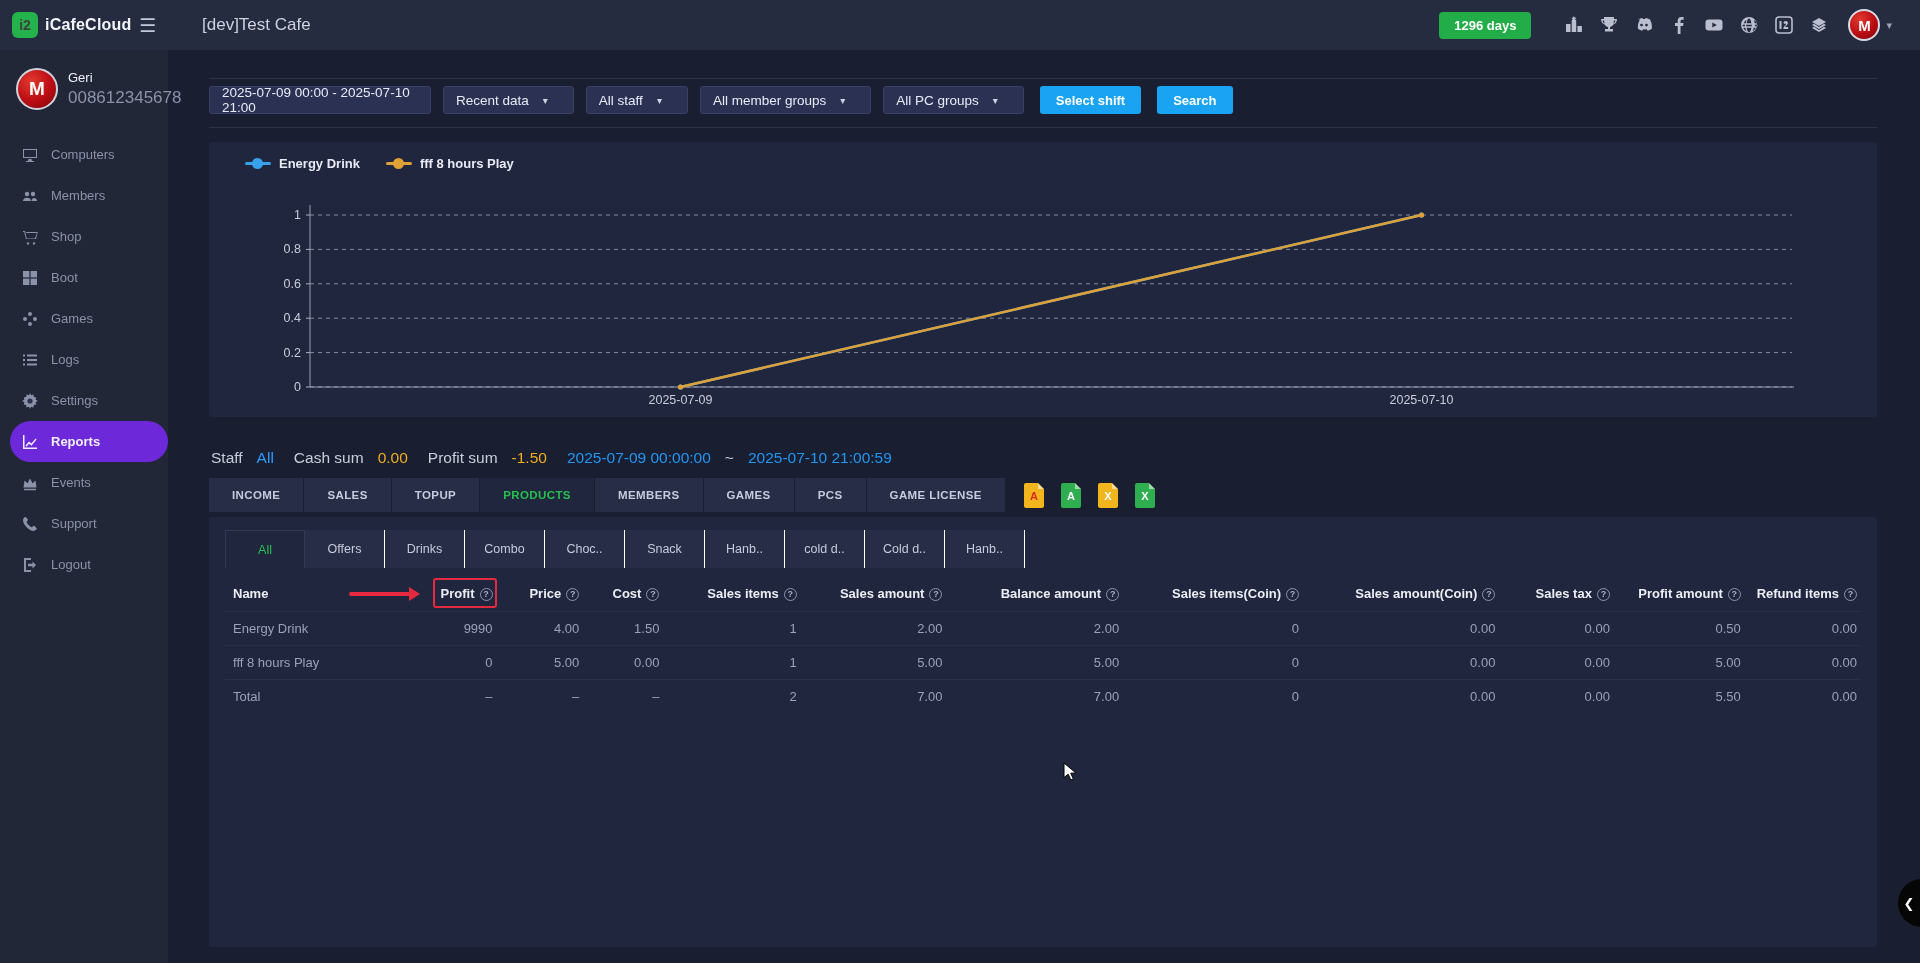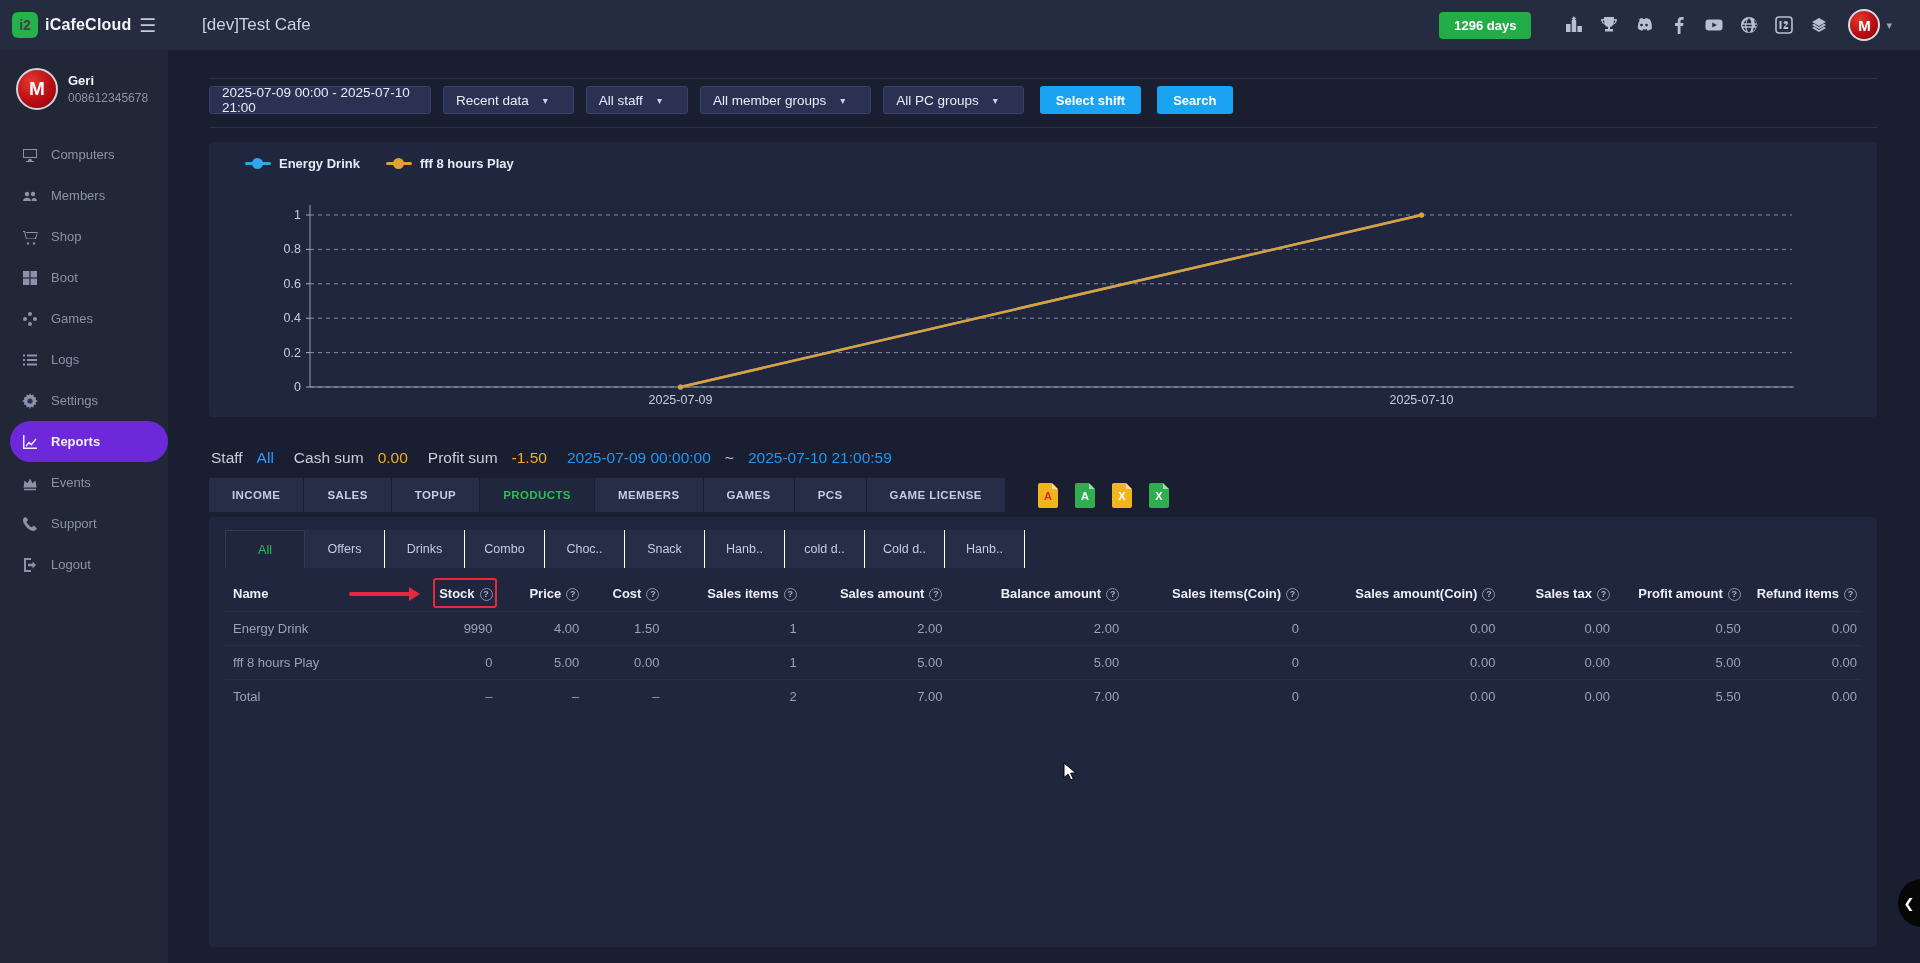--- a/index.html
+++ b/index.html
@@ -29,22 +29,22 @@
     display:flex; align-items:center; justify-content:center; }
   .avatar-caret { color:#9aa1b5; font-size:11px; margin-left:2px; }
 
   
   .sidebar { position:fixed; top:50px; left:0; bottom:0; width:168px; background:#222737; z-index:20; }
   .user-block { display:flex; align-items:center; gap:10px; padding:18px 14px 20px 16px; }
   .user-avatar { width:42px; height:42px; border-radius:50%;
     background:radial-gradient(circle at 35% 30%, #e3392f 0%, #b90d13 55%, #7c070c 100%);
     border:2px solid #cfd3df; color:#fff; font-weight:bold; font-size:19px;
     display:flex; align-items:center; justify-content:center; flex:0 0 auto; }
-  .user-name { font-size:13px; font-weight:bold; color:#f0f2f8; }
-  .user-phone { font-size:12px; color:#8b92a9; margin-top:3px; }
+  .user-name { font-size:13px; font-weight:normal; color:#f0f2f8; }
+  .user-phone { font-size:17px; color:#8b92a9; margin-top:3px; }
   .menu { list-style:none; margin-top:4px; }
   .menu-item { height:41px; display:flex; align-items:center; gap:13px; padding:0 10px 0 22px;
     color:#8b92a9; font-size:13px; cursor:pointer; }
   .menu-item svg { width:16px; height:16px; fill:currentColor; flex:0 0 auto; }
   .menu-item.active { background:#6d28d9; border-radius:24px; margin-left:10px;
     padding-left:12px; color:#eef0f7; font-weight:bold; }
 
   
   .main { position:absolute; left:168px; top:42px; width:1752px; }
   .content { width:1668px; margin-left:41px; position:relative; }
@@ -76,21 +76,21 @@
   .chart-card svg text { font-family:"Liberation Sans","DejaVu Sans",sans-serif; }
 
   
   .summary { margin-top:32px; display:flex; align-items:center; gap:14px; font-size:15.5px;
     color:#c9cdda; padding-left:2px; }
   .sum-orange { color:#f0ad1e; }
   .sum-blue { color:#2f9bff; cursor:pointer; }
   .sum-link { color:#2196f3; cursor:pointer; }
 
   
-  .tabs-row { margin-top:11px; display:flex; align-items:flex-end;gap:14px; }
+  .tabs-row { margin-top:11px; display:flex; align-items:flex-end; }
   .rtab { height:34px; background:#272d47; border-right:1px solid #191e31; color:#c6cbdd;
     font-size:11.5px; font-weight:bold; letter-spacing:.4px; display:flex; align-items:center;
     padding:0 23px; cursor:pointer; }
   .rtab.active { background:#20263d; color:#27c050; }
   .exports { display:flex; align-items:center; gap:17px; margin-left:18px; padding-bottom:4px; }
   .exp-icon { width:20px; height:25px; position:relative; border-radius:2px; cursor:pointer;
     display:flex; align-items:center; justify-content:center; font-size:11px; font-weight:bold; }
   .exp-icon::before { content:""; position:absolute; top:0; right:0; border-style:solid;
     border-width:0 6px 6px 0; border-color:#191e31 #191e31 rgba(255,255,255,.55) rgba(255,255,255,.55); }
 
@@ -441,21 +441,21 @@
             <col style="width:10.8%">
             <col style="width:11.0%">
           <col style="width:12.0%">
             <col style="width:7.0%">
             <col style="width:8.0%">
             <col style="width:7.1%">
         </colgroup>
         <thead>
             <tr id="table-head">
               <th><span>Name</span></th>
-              <th><span>Stock</span><span class="help">?</span></th>
+              <th><span>Profit</span><span class="help">?</span></th>
               <th><span>Price</span><span class="help">?</span></th>
               <th><span>Cost</span><span class="help">?</span></th>
               <th><span>Sales items</span><span class="help">?</span></th>
               <th><span>Sales amount</span><span class="help">?</span></th>
               <th><span>Balance amount</span><span class="help">?</span></th>
               <th><span>Sales items(Coin)</span><span class="help">?</span></th>
               <th><span>Sales amount(Coin)</span><span class="help">?</span></th>
               <th><span>Sales tax</span><span class="help">?</span></th>
               <th><span>Profit amount</span><span class="help">?</span></th>
               <th><span>Refund items</span><span class="help">?</span></th>

